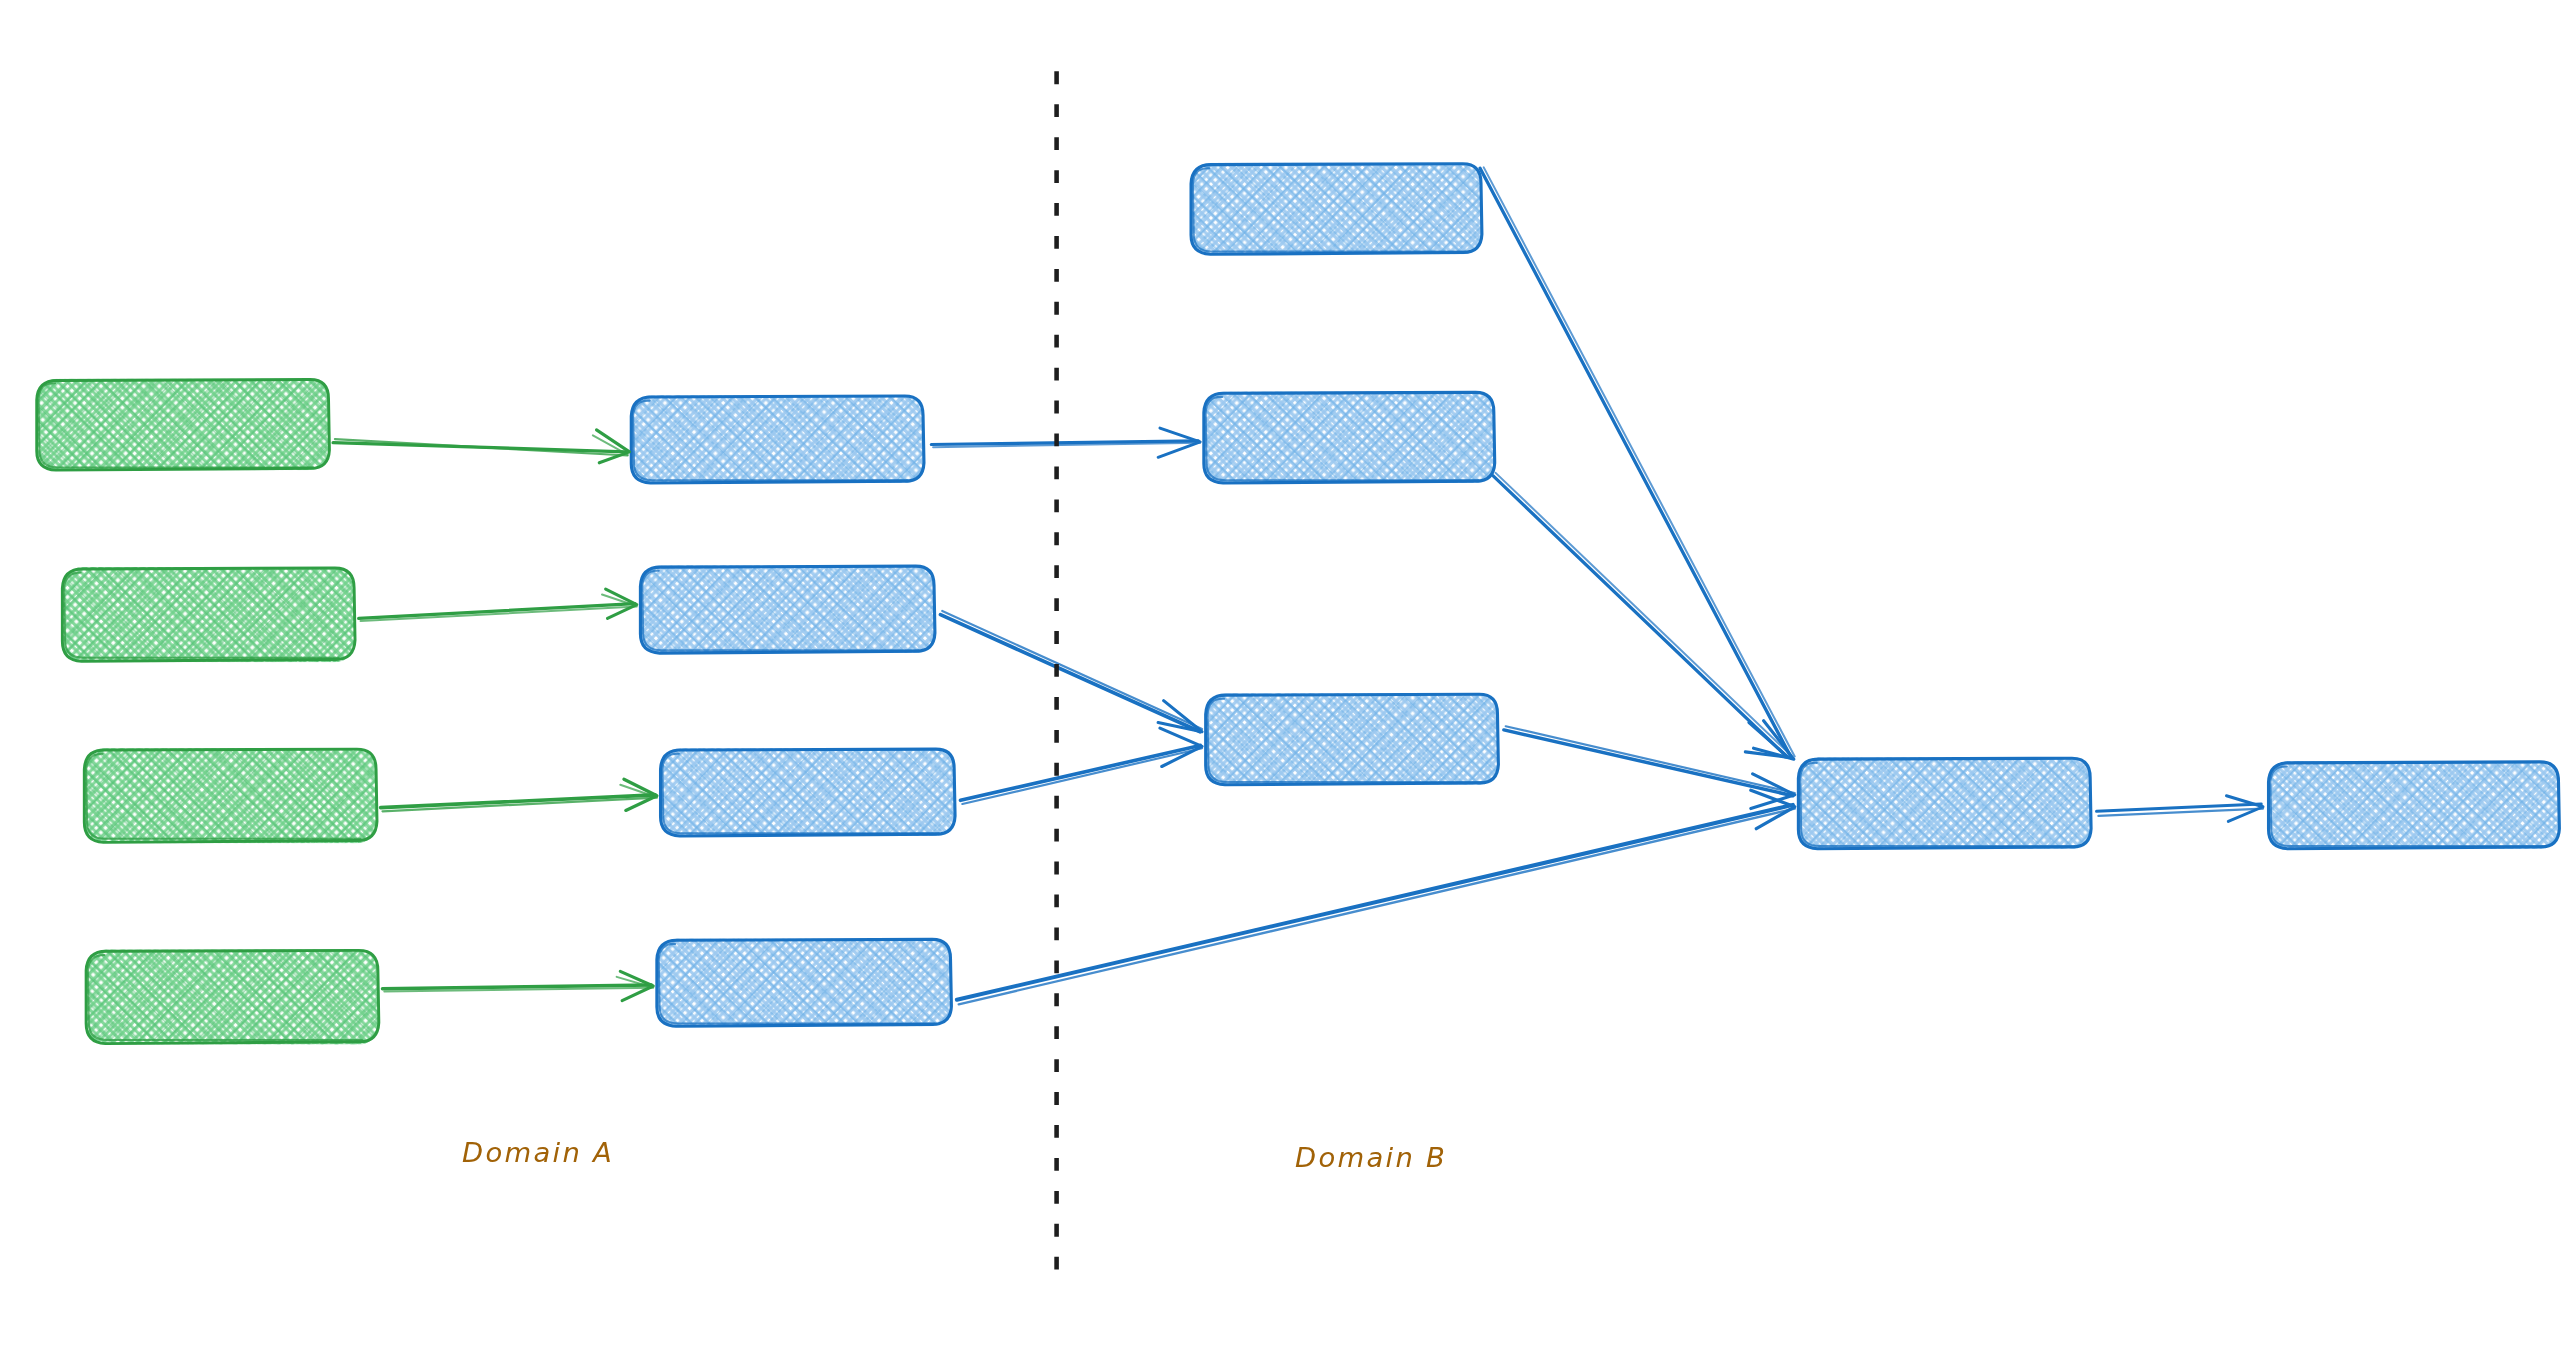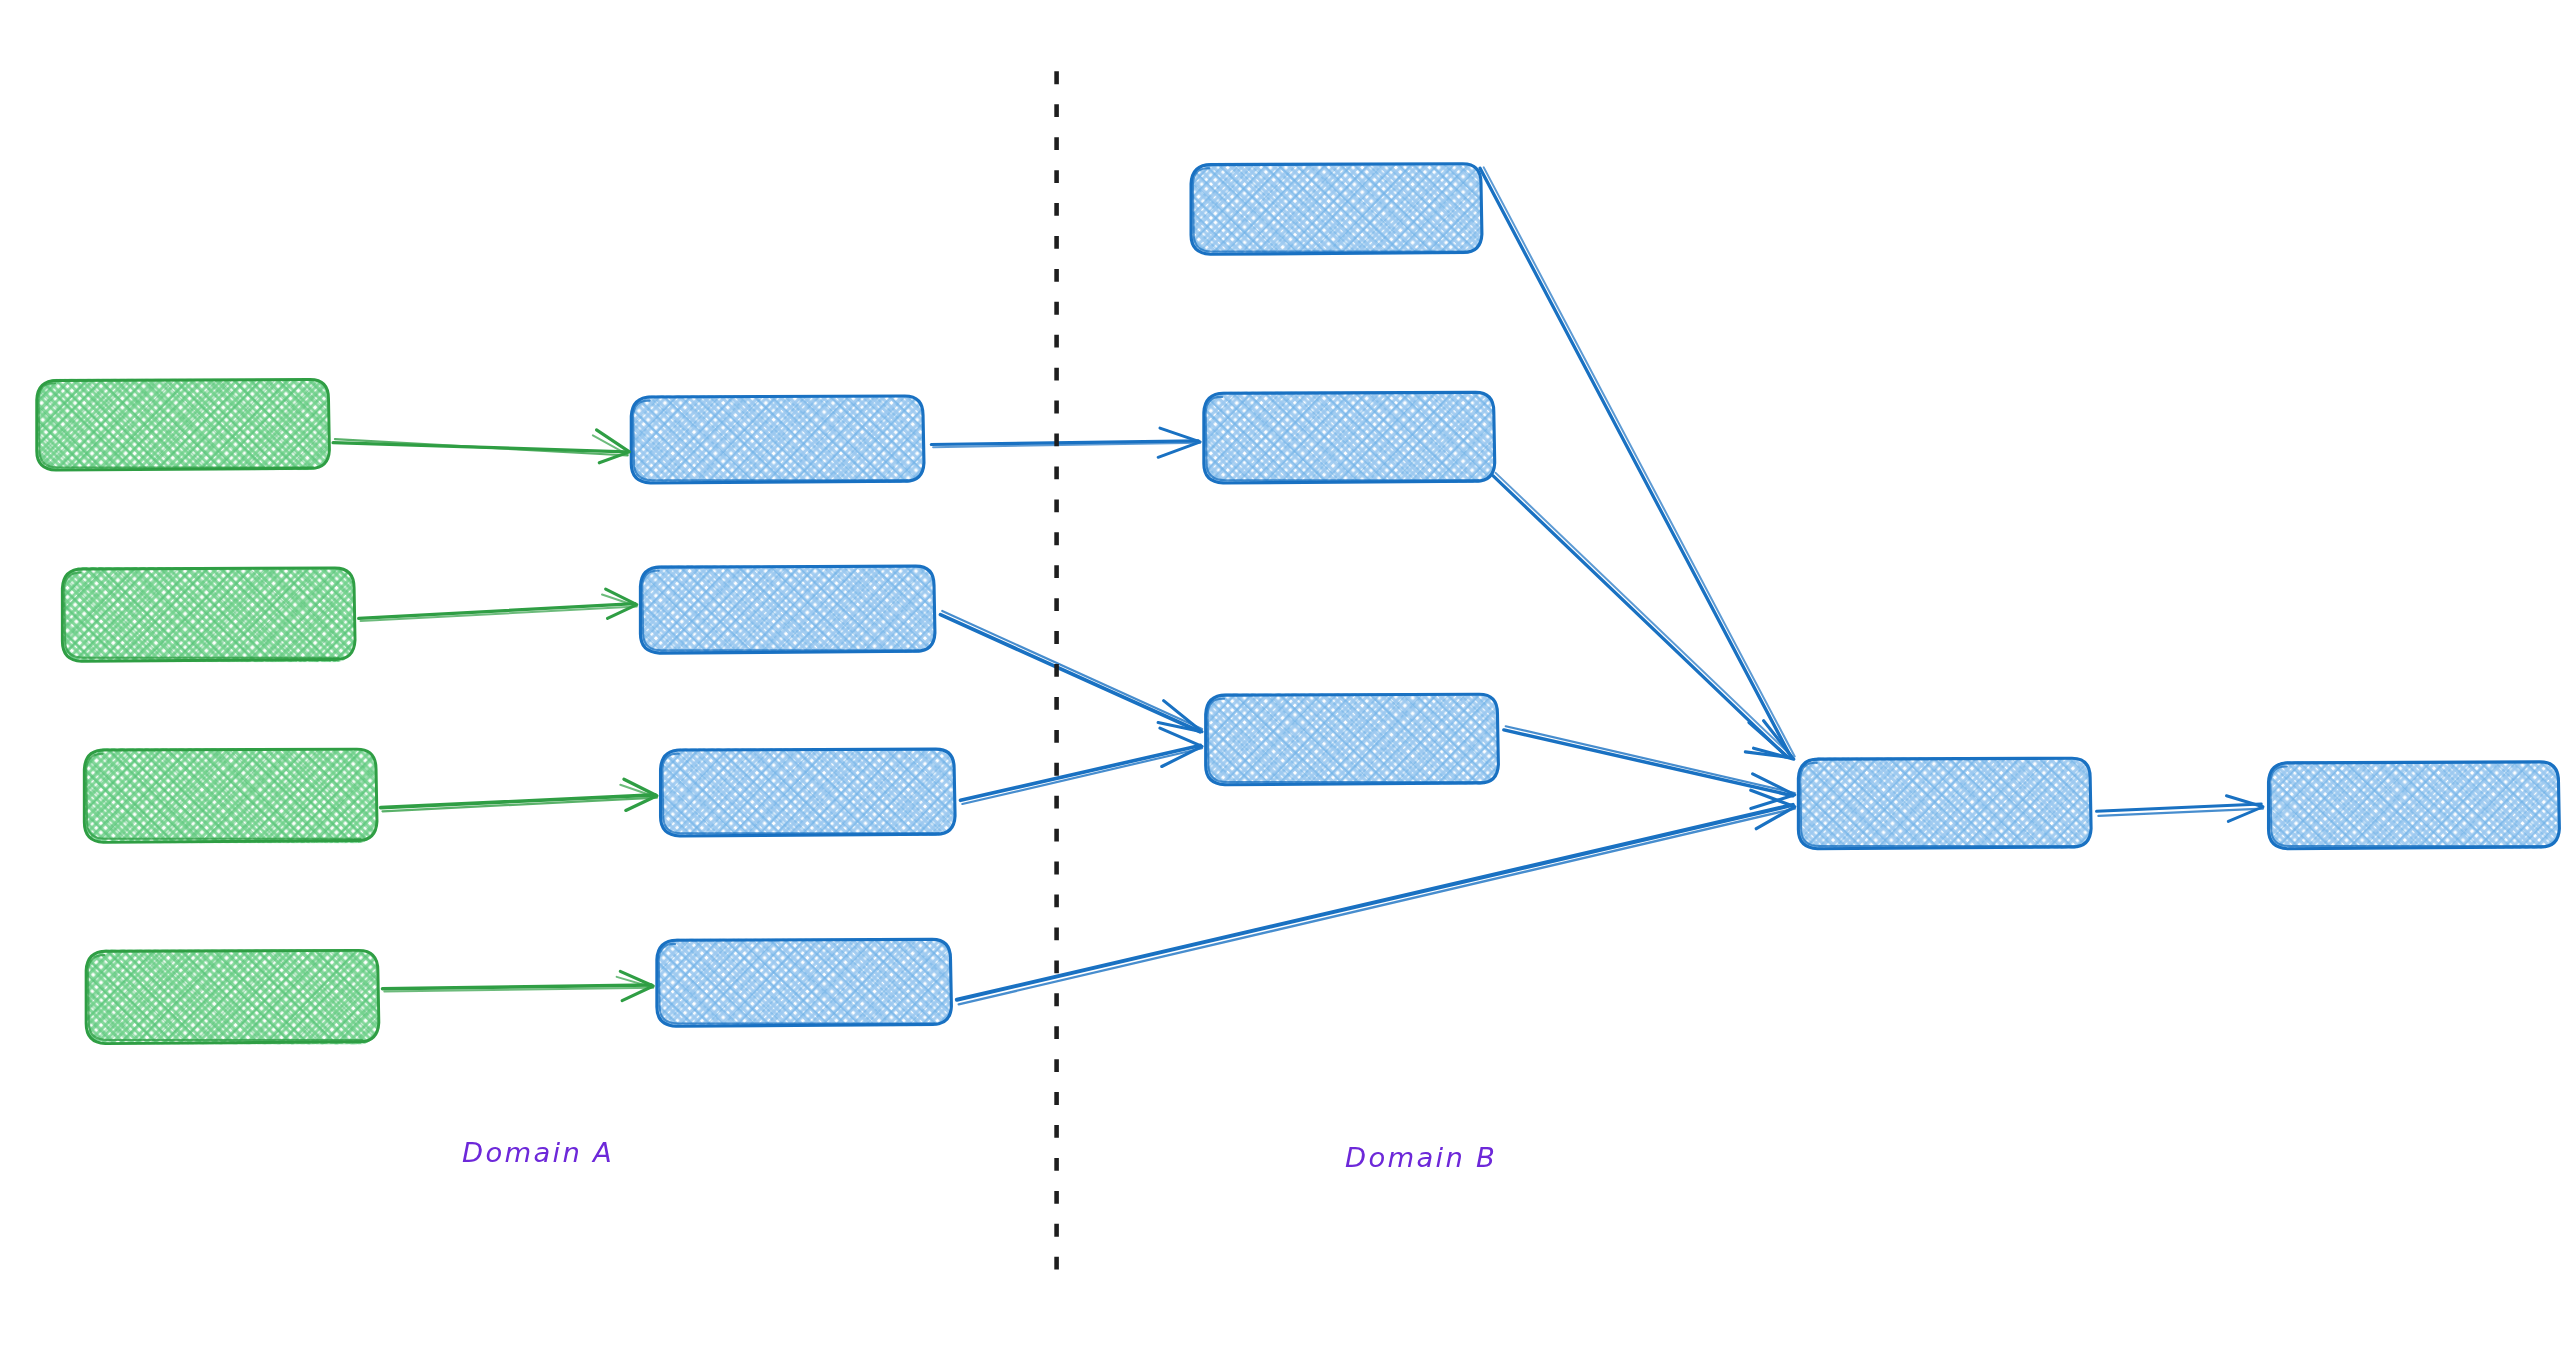--- a/index.html
+++ b/index.html
@@ -25,26 +25,26 @@
     width: 2576px;
     height: 1372px;
     display: block;
   }
   .domain-label {
     position: absolute;
     font-family: "DejaVu Sans", sans-serif;
     font-size: 27.4px;
     font-style: italic;
     letter-spacing: 2.3px;
-    color: #6d28d9;
+    color: #a16207;
     white-space: nowrap;
     user-select: none;
   }
   #label-domain-a { left: 462px; top: 1137px; }
-  #label-domain-b { left: 1345px; top: 1142px; text-align: center; }
+  #label-domain-b { left: 1295px; top: 1142px; text-align: center; }
 </style>
 </head>
 <body>
 
 <div id="canvas">
 
   <svg id="diagram-svg" viewBox="0 0 2816 1500" xmlns="http://www.w3.org/2000/svg">
     <defs>
 
       <pattern id="hatch-green" width="26" height="26" patternUnits="userSpaceOnUse" patternTransform="rotate(45)">

